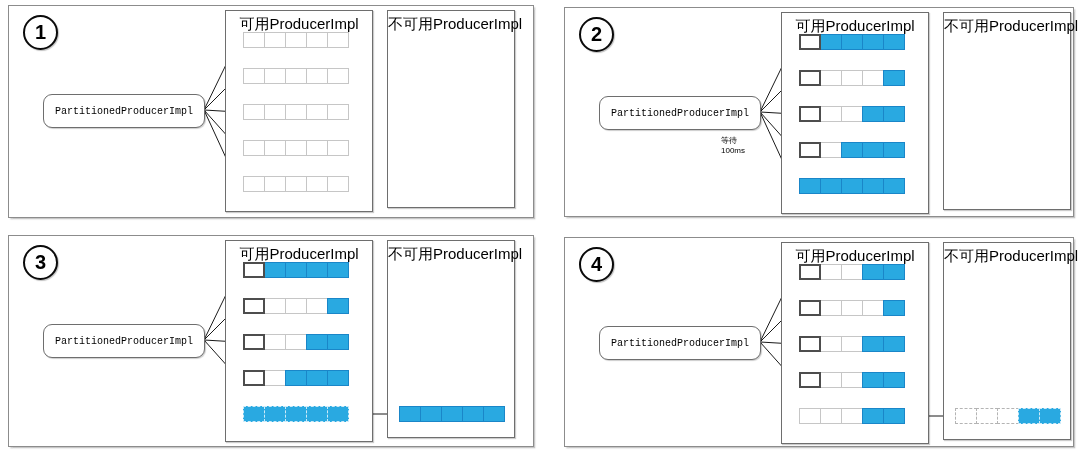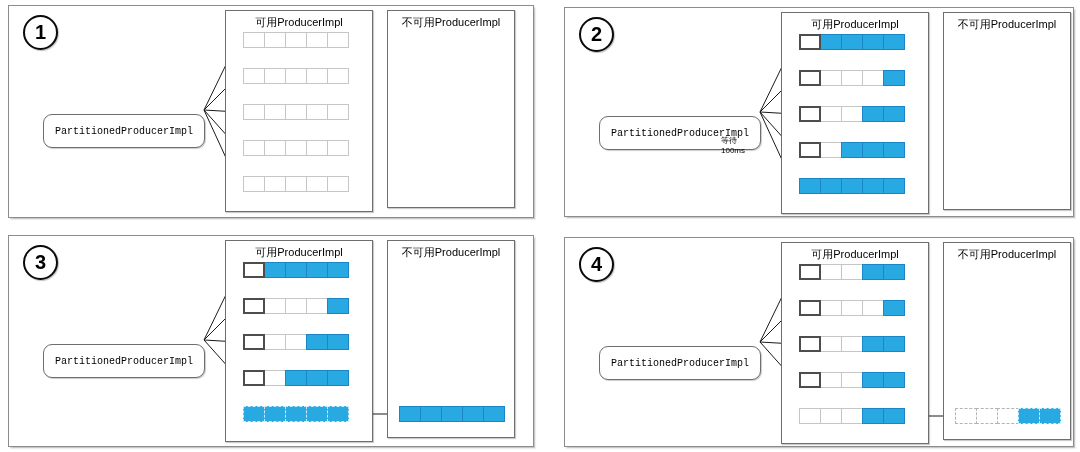--- a/index.html
+++ b/index.html
@@ -8,26 +8,26 @@
   .panel{position:absolute;background:#fff;border:1px solid var(--panel-border);box-shadow:1.5px 1.5px 1.5px rgba(0,0,0,.22);}
   #panel-0{left:8px;top:5px;width:524px;height:211px;}
   #panel-1{left:564px;top:7px;width:508px;height:208px;}
   #panel-2{left:8px;top:235px;width:524px;height:210px;}
   #panel-3{left:564px;top:237px;width:508px;height:208px;}
   .badge{position:absolute;left:14px;top:9px;width:31px;height:31px;border:2.5px solid #0a0a0a;border-radius:50%;
          display:flex;align-items:center;justify-content:center;font-size:20px;font-weight:bold;
          box-shadow:1px 1px 1px rgba(0,0,0,.25);background:#fff;}
   .producer{position:absolute;left:34px;top:88px;width:160px;height:32px;border:1px solid var(--container-border);
             border-radius:9px;background:#fff;box-shadow:1px 1px 1px rgba(0,0,0,.2);
-            display:flex;align-items:center;justify-content:center;margin-top:20px;}
+            display:flex;align-items:center;justify-content:center;}
   .producer span{font-family:"Liberation Mono","DejaVu Sans Mono",monospace;font-size:10px;letter-spacing:0;white-space:nowrap;}
   .container{position:absolute;top:4px;background:#fff;border:1px solid var(--container-border);box-shadow:1px 1px 1px rgba(0,0,0,.2);}
   .avail{left:216px;width:146px;height:200px;}
   .unavail{left:378px;width:126px;height:196px;}
-  .ctitle{text-align:center;font-size:11px;padding-top:4px;white-space:nowrap;}
+  .ctitle{text-align:center;font-size:15px;padding-top:4px;white-space:nowrap;}
   .row{position:absolute;display:flex;height:16px;}
   .cell{width:22px;height:16px;box-sizing:border-box;border:1px solid var(--empty-border);margin-left:-1px;background:#fff;}
   .cell:first-child{margin-left:0;}
   .cell.filled{background:var(--filled);border-color:var(--filled-border);}
   .cell.head{border:2px solid var(--head-border);position:relative;z-index:2;}
   .row.dashed .cell{border-style:dashed;border-color:var(--dashed-empty-border);}
   .row.dashed .cell.filled{border-color:var(--dashed-filled-border);}
   svg.arrows{position:absolute;left:0;top:0;width:100%;height:100%;overflow:visible;}
   .wait{position:absolute;left:156px;top:128px;width:46px;font-size:8px;line-height:10px;}
   .wait span{display:block;}

